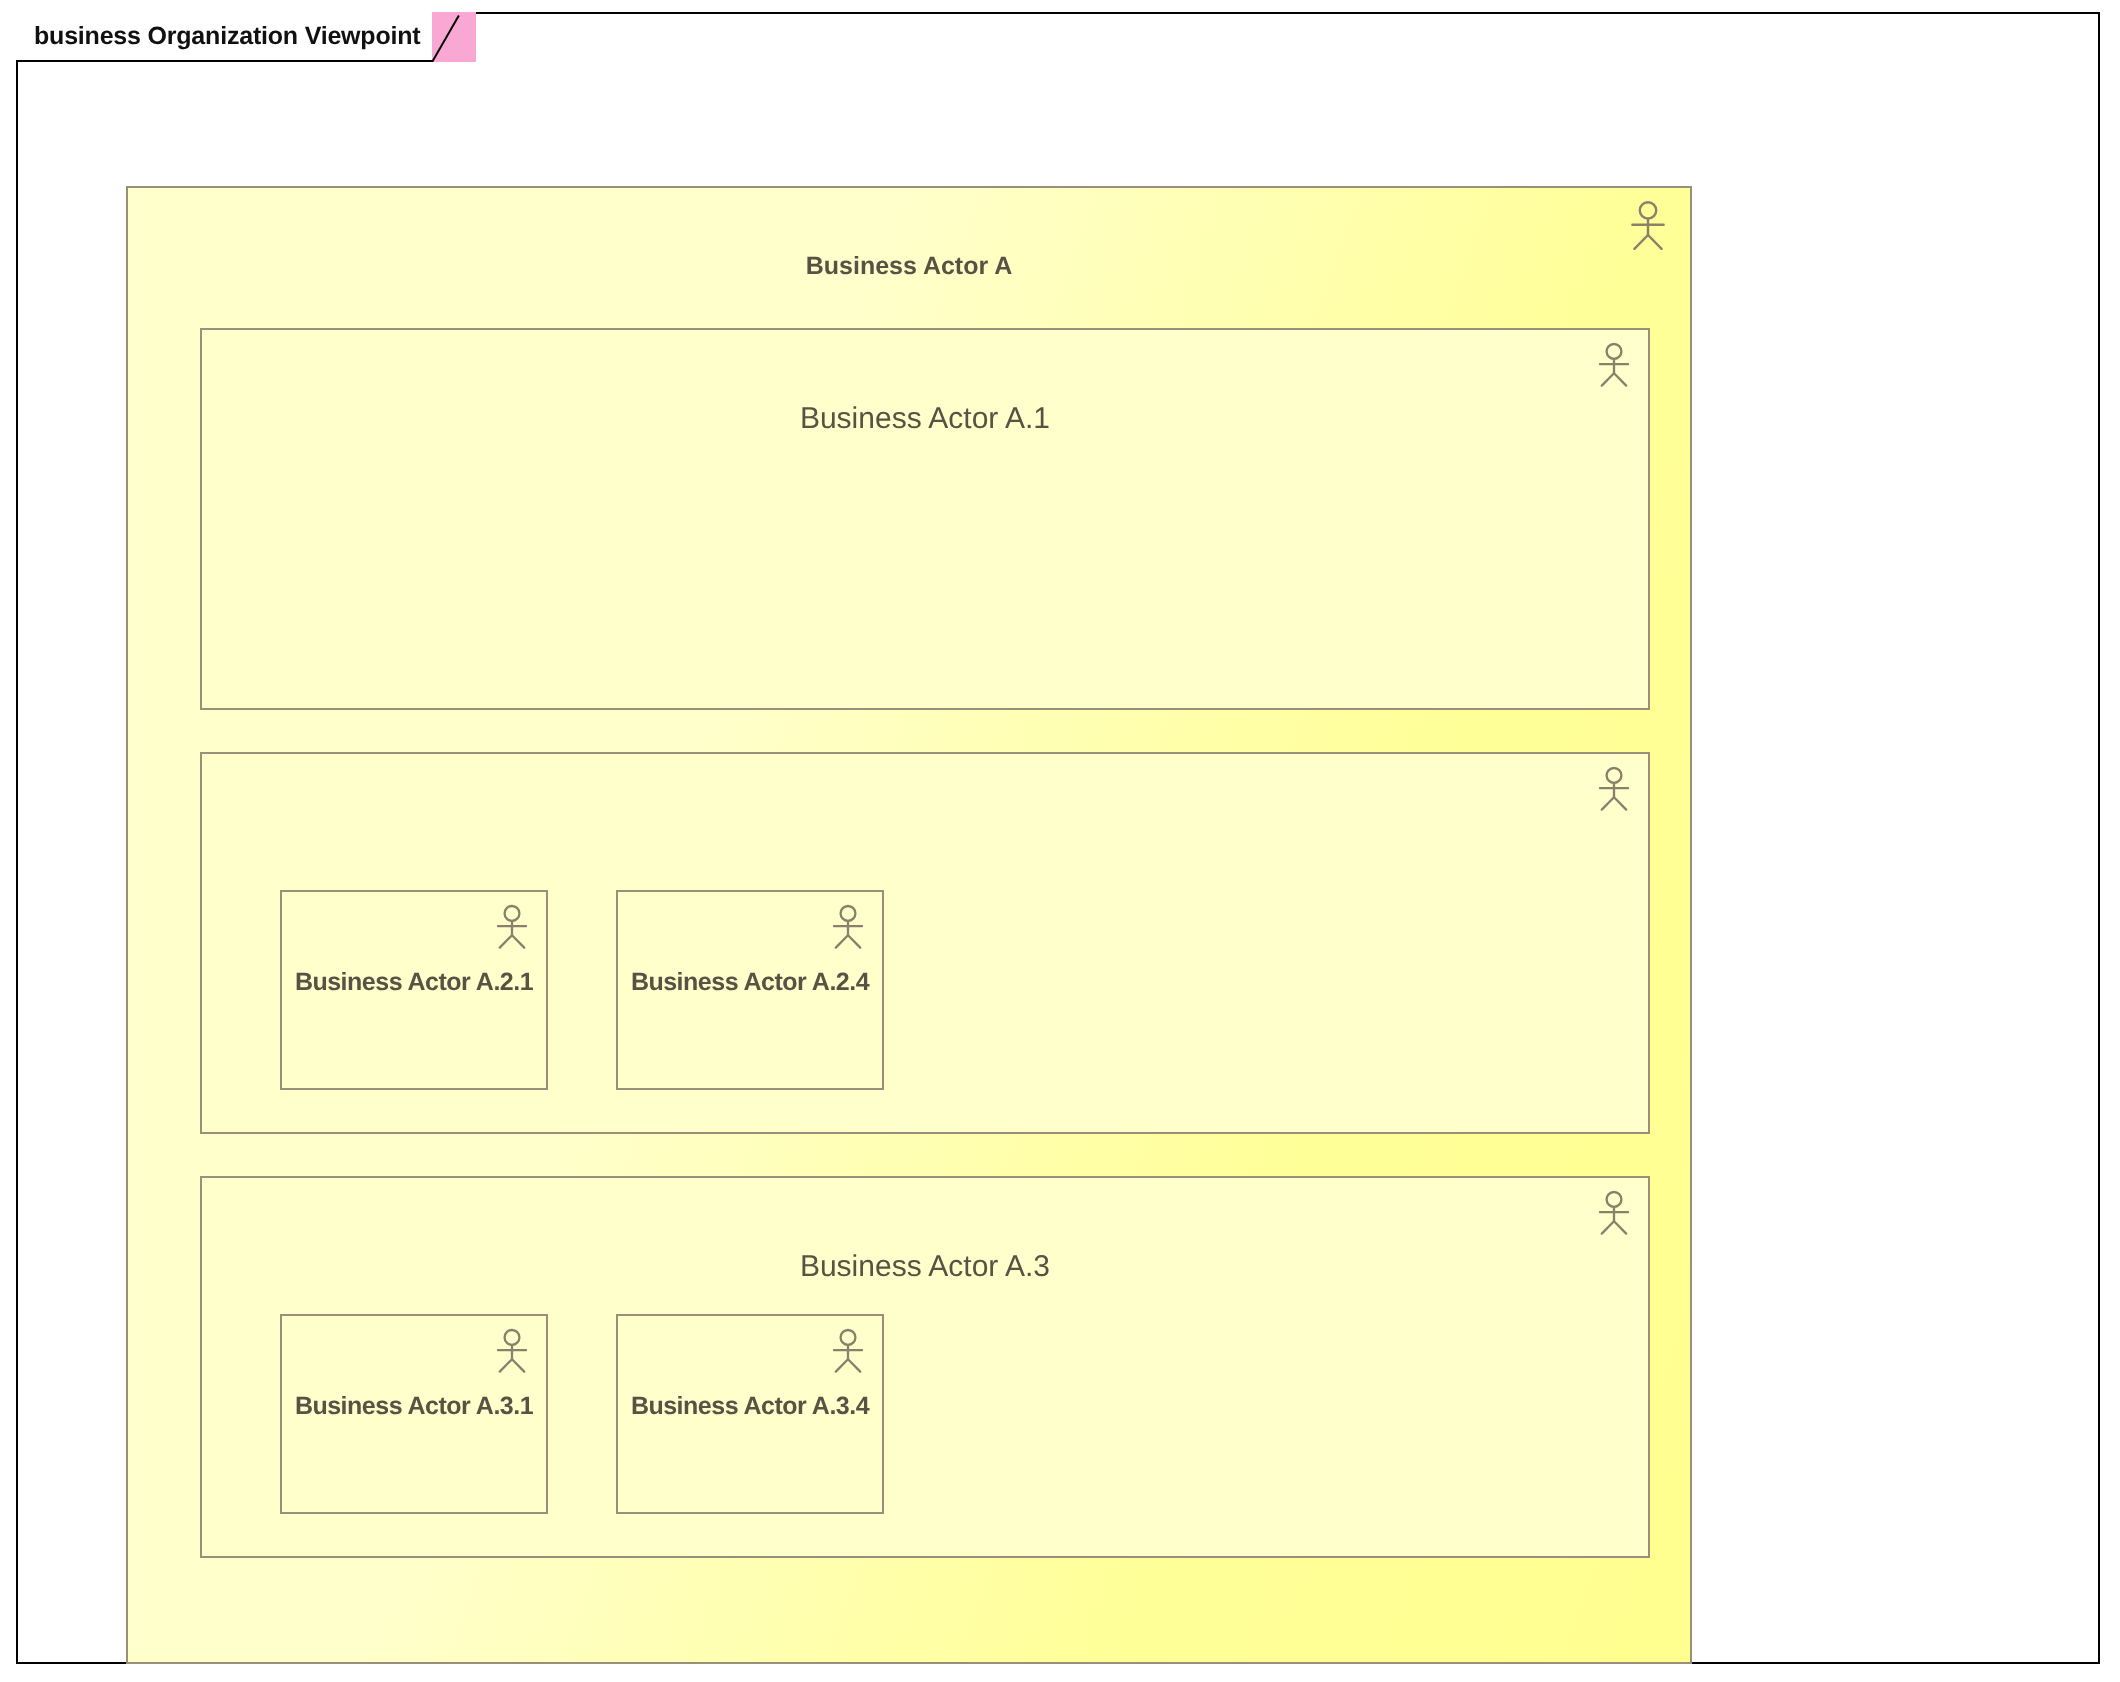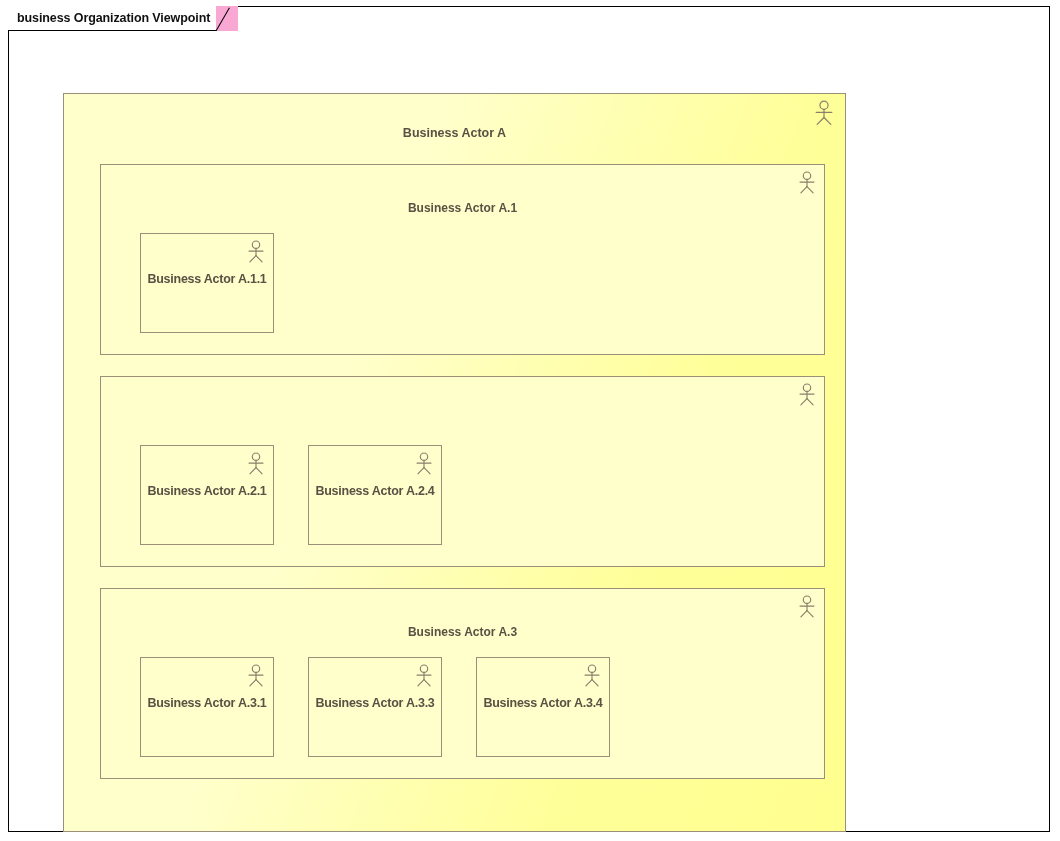--- a/index.html
+++ b/index.html
@@ -102,22 +102,22 @@
   .actor-group {
     position: relative;
     width: 725px;
     height: 191px;
     box-sizing: border-box;
     border: 1px solid #9c8f7a;
     background: #ffffcc;
     margin-bottom: 21px;
   }
   .actor-group > .node-title {
-    font-size: 12px;
-    font-weight: bold;
+    font-size: 15px;
+    font-weight: normal;
     color: #595144;
     text-align: center;
     margin-top: 36px;
   }
 
   
   .leaf-row {
     position: absolute;
     left: 39px;
     top: 68px;
@@ -198,32 +198,20 @@
           <circle cx="10" cy="4.7" r="3.7"></circle>
           <line x1="10" y1="8.4" x2="10" y2="15.6"></line>
           <line x1="3" y1="11.1" x2="17" y2="11.1"></line>
           <line x1="10" y1="15.6" x2="3.9" y2="21.8"></line>
           <line x1="10" y1="15.6" x2="16.1" y2="21.8"></line>
         </svg>
       </span>
       <div class="node-title">Business Actor A.1</div>
 
       <div class="leaf-row">
-        <div class="actor-leaf">
-          <span class="actor-icon">
-            <svg viewBox="0 0 20 24" fill="none" stroke="#8a7f6b" stroke-width="1.15" stroke-linecap="round" stroke-linejoin="round">
-              <circle cx="10" cy="4.7" r="3.7"></circle>
-              <line x1="10" y1="8.4" x2="10" y2="15.6"></line>
-              <line x1="3" y1="11.1" x2="17" y2="11.1"></line>
-              <line x1="10" y1="15.6" x2="3.9" y2="21.8"></line>
-              <line x1="10" y1="15.6" x2="16.1" y2="21.8"></line>
-            </svg>
-          </span>
-          <div class="node-title">Business Actor A.1.1</div>
-        </div>
       </div>
     </div>
 
     <div class="actor-group">
       <span class="actor-icon">
         <svg viewBox="0 0 20 24" fill="none" stroke="#8a7f6b" stroke-width="1.15" stroke-linecap="round" stroke-linejoin="round">
           <circle cx="10" cy="4.7" r="3.7"></circle>
           <line x1="10" y1="8.4" x2="10" y2="15.6"></line>
           <line x1="3" y1="11.1" x2="17" y2="11.1"></line>
           <line x1="10" y1="15.6" x2="3.9" y2="21.8"></line>
@@ -287,31 +275,19 @@
         <div class="actor-leaf">
           <span class="actor-icon">
             <svg viewBox="0 0 20 24" fill="none" stroke="#8a7f6b" stroke-width="1.15" stroke-linecap="round" stroke-linejoin="round">
               <circle cx="10" cy="4.7" r="3.7"></circle>
               <line x1="10" y1="8.4" x2="10" y2="15.6"></line>
               <line x1="3" y1="11.1" x2="17" y2="11.1"></line>
               <line x1="10" y1="15.6" x2="3.9" y2="21.8"></line>
               <line x1="10" y1="15.6" x2="16.1" y2="21.8"></line>
             </svg>
           </span>
-          <div class="node-title">Business Actor A.3.3</div>
-        </div>
-        <div class="actor-leaf">
-          <span class="actor-icon">
-            <svg viewBox="0 0 20 24" fill="none" stroke="#8a7f6b" stroke-width="1.15" stroke-linecap="round" stroke-linejoin="round">
-              <circle cx="10" cy="4.7" r="3.7"></circle>
-              <line x1="10" y1="8.4" x2="10" y2="15.6"></line>
-              <line x1="3" y1="11.1" x2="17" y2="11.1"></line>
-              <line x1="10" y1="15.6" x2="3.9" y2="21.8"></line>
-              <line x1="10" y1="15.6" x2="16.1" y2="21.8"></line>
-            </svg>
-          </span>
           <div class="node-title">Business Actor A.3.4</div>
         </div>
       </div>
     </div>
 
   </div>
 </div>
 
 </body></html>

